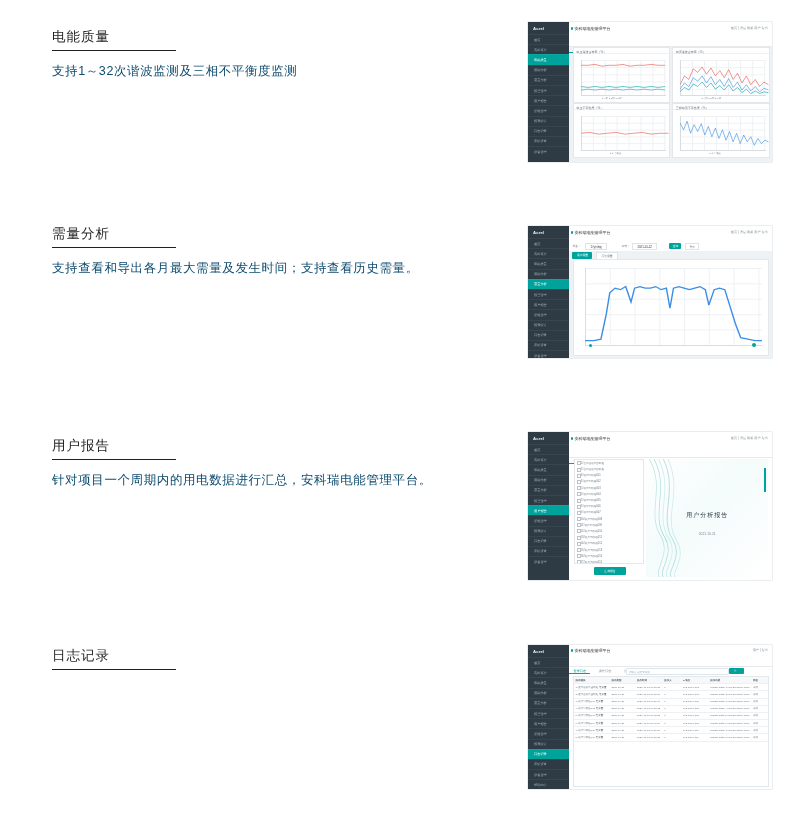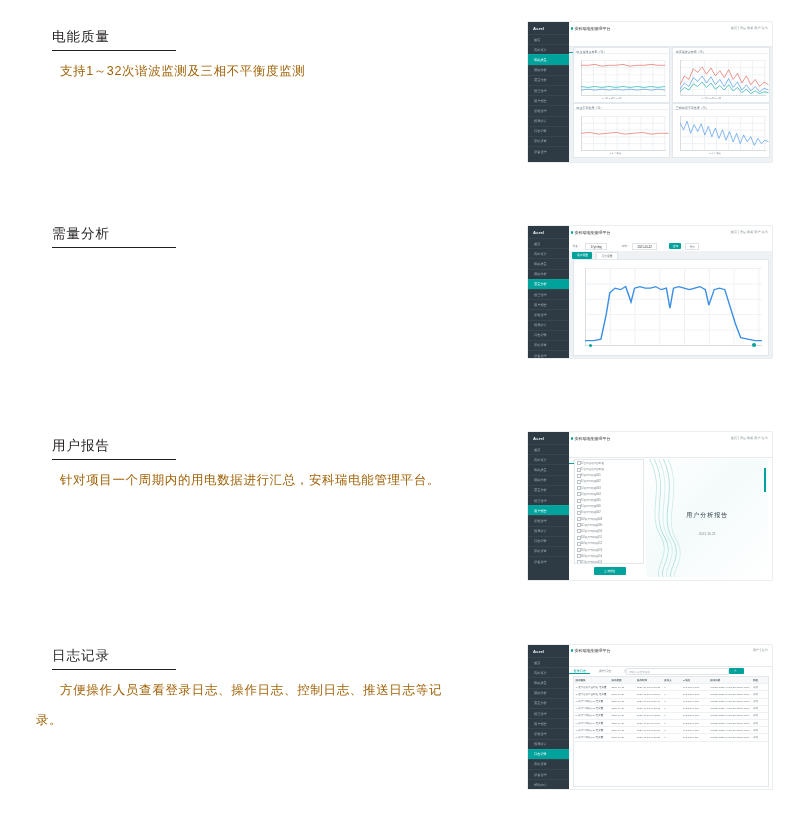--- a/index.html
+++ b/index.html
@@ -40,25 +40,25 @@
     position: absolute;
     left: 52px;
     height: 1px;
     background: #231f20;
     width: 124px;
   }
   .sec-body {
     font-size: 12.5px;
     line-height: 30px;
     letter-spacing: 0.6px;
-    color: #a16207;
+    color: #0c4a6e;
     text-indent: 24px;
     padding-left: 20px;
     padding-right: 12px;
-    margin: 16px;
+    margin: 8px;
     text-align: justify;
   }
 
   
   .shot {
     position: absolute;
     background: #ffffff;
     box-shadow: 0 0 0 0.5px #d8dde1;
     overflow: hidden;
   }
@@ -262,32 +262,32 @@
 
   <div class="section" style="top:28px;">
     <div class="sec-title">电能质量</div>
     <div class="sec-rule" style="top:22px;"></div>
     <div class="sec-body" style="margin-top:10px;">支持1～32次谐波监测及三相不平衡度监测</div>
   </div>
 
   <div class="section" style="top:225px;">
     <div class="sec-title">需量分析</div>
     <div class="sec-rule" style="top:22px;"></div>
+    <div class="sec-body" style="margin-top:10px;">支持查看和导出各月最大需量及发生时间；支持查看历史需量。</div>
   </div>
 
   <div class="section" style="top:437px;">
     <div class="sec-title">用户报告</div>
     <div class="sec-rule" style="top:22px;"></div>
     <div class="sec-body" style="margin-top:10px;">针对项目一个周期内的用电数据进行汇总，安科瑞电能管理平台。</div>
   </div>
 
   <div class="section" style="top:647px;">
     <div class="sec-title">日志记录</div>
     <div class="sec-rule" style="top:22px;"></div>
-    <div class="sec-body" style="margin-top:10px;">方便操作人员查看登录日志、操作日志、控制日志、推送日志等记录。</div>
   </div>
 
   <div class="shot" style="left:528px; top:22px; width:244px; height:140px;">
     <div class="sidebar">
       <div class="sb-logo">Acrel</div>
       <div class="sb-item">首页</div>
       <div class="sb-item">实时监控</div>
       <div class="sb-item active">电能质量</div>
       <div class="sb-item">用能分析</div>
       <div class="sb-item">需量分析</div>

